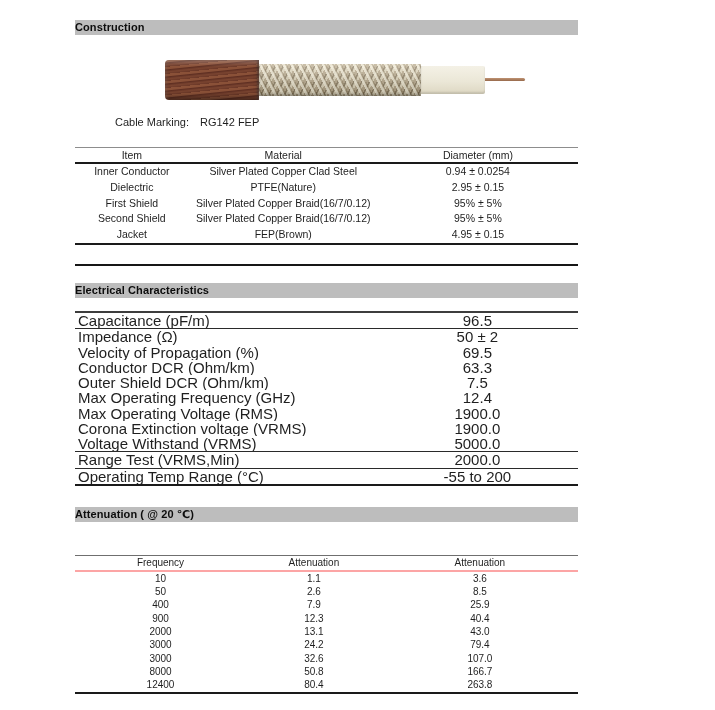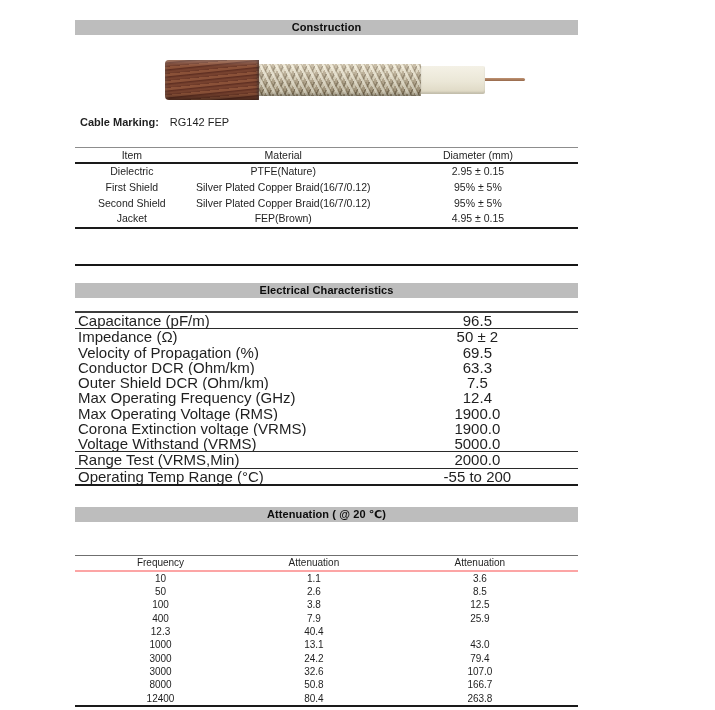--- a/index.html
+++ b/index.html
@@ -4,21 +4,21 @@
 <style>
   html,body{margin:0;padding:0;background:#ffffff;}
   .page{
     position:relative;width:715px;height:710px;background:#ffffff;overflow:hidden;
     font-family:"Liberation Sans","DejaVu Sans",sans-serif;color:#1f1f1f;
   }
   
   .bar{
     position:absolute;left:75px;width:503px;height:15px;background:#bdbdbd;
     font-size:11px;font-weight:bold;line-height:15px;padding-left:0;box-sizing:border-box;
-    color:#0d0d0d;letter-spacing:.1px;text-align:center;
+    color:#0d0d0d;letter-spacing:.1px;
   }
   #bar-construction{top:20px;}
   #bar-electrical{top:283px;}
   #bar-attenuation{top:507px;}
 
   
   .cable{position:absolute;top:58px;left:165px;width:360px;height:44px;}
   .jacket{
     position:absolute;left:0;top:2px;width:94px;height:40px;border-radius:4px 0 0 4px;
     background:
@@ -40,21 +40,21 @@
     background:linear-gradient(180deg,#f4f1e6 0%,#ebe7d7 55%,#ddd7c2 100%);
     box-shadow:inset 0 -2px 2px rgba(0,0,0,.12);
   }
   .conductor{
     position:absolute;left:320px;top:20px;width:40px;height:3px;border-radius:0 2px 2px 0;
     background:linear-gradient(180deg,#c09474,#96684a);
   }
 
   
   .marking{position:absolute;top:116px;left:80px;font-size:11px;}
-  .marking .lab{font-weight:bold;}
+  .marking .lab{font-weight:normal;margin-left:35px;}
   .marking .val{margin-left:11px;}
 
   
   .dtable{position:absolute;left:75px;width:503px;box-sizing:border-box;}
   .trow,.thead{display:grid;}
   .tcell,.hcell{text-align:center;overflow:hidden;white-space:nowrap;}
 
   
   #construction-table{top:147px;border-top:1px solid #8d8d8d;border-bottom:2px solid #1a1a1a;font-size:10.5px;}
   #construction-table .thead{grid-template-columns:22.6% 37.6% 39.8%;height:14px;line-height:14px;border-bottom:2px solid #1a1a1a;}
@@ -98,20 +98,25 @@
   </div>
 
   <div class="dtable" id="construction-table">
     <div class="thead">
       <div class="hcell">Item</div>
       <div class="hcell">Material</div>
       <div class="hcell">Diameter (mm)</div>
     </div>
     <div data-rows="construction.table.rows">
         <div class="trow">
+          <div class="tcell">Inner Conductor</div>
+          <div class="tcell">Silver Plated Copper Clad Steel</div>
+          <div class="tcell">0.94 ± 0.0254</div>
+        </div>
+        <div class="trow">
           <div class="tcell">Dielectric</div>
           <div class="tcell">PTFE(Nature)</div>
           <div class="tcell">2.95 ± 0.15</div>
         </div>
         <div class="trow">
           <div class="tcell">First Shield</div>
           <div class="tcell">Silver Plated Copper Braid(16/7/0.12)</div>
           <div class="tcell">95% ± 5%</div>
         </div>
         <div class="trow">
@@ -197,35 +202,31 @@
           <div class="tcell">10</div>
           <div class="tcell">1.1</div>
           <div class="tcell">3.6</div>
         </div>
         <div class="trow">
           <div class="tcell">50</div>
           <div class="tcell">2.6</div>
           <div class="tcell">8.5</div>
         </div>
         <div class="trow">
-          <div class="tcell">100</div>
-          <div class="tcell">3.8</div>
-          <div class="tcell">12.5</div>
-        </div>
-        <div class="trow">
           <div class="tcell">400</div>
           <div class="tcell">7.9</div>
           <div class="tcell">25.9</div>
         </div>
         <div class="trow">
+          <div class="tcell">900</div>
           <div class="tcell">12.3</div>
           <div class="tcell">40.4</div>
         </div>
         <div class="trow">
-          <div class="tcell">1000</div>
+          <div class="tcell">2000</div>
           <div class="tcell">13.1</div>
           <div class="tcell">43.0</div>
         </div>
         <div class="trow">
           <div class="tcell">3000</div>
           <div class="tcell">24.2</div>
           <div class="tcell">79.4</div>
         </div>
         <div class="trow">
           <div class="tcell">3000</div>

